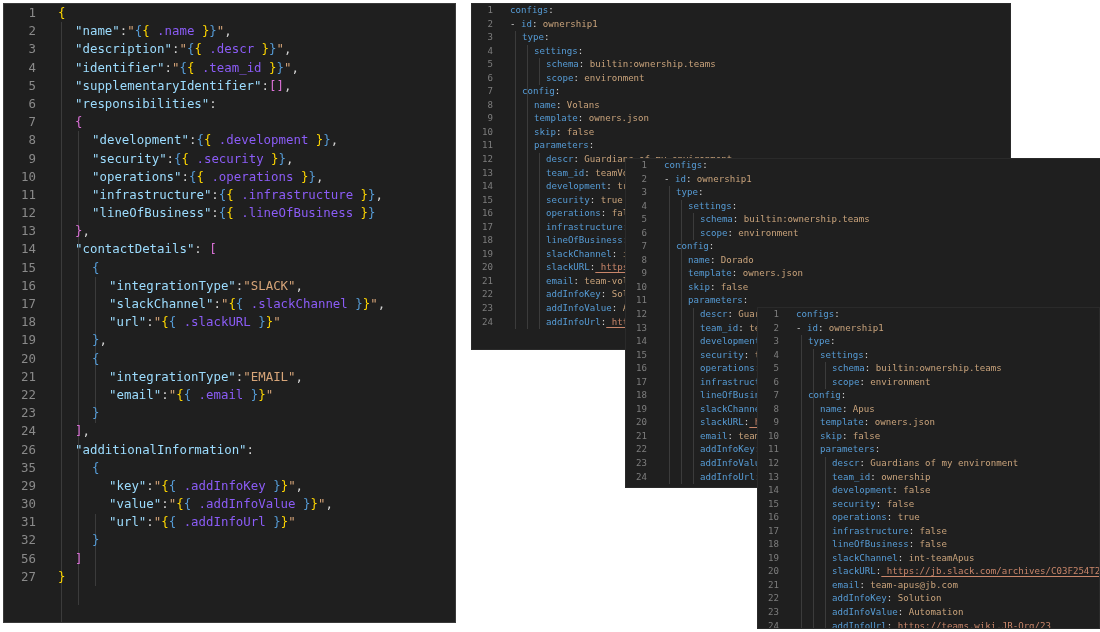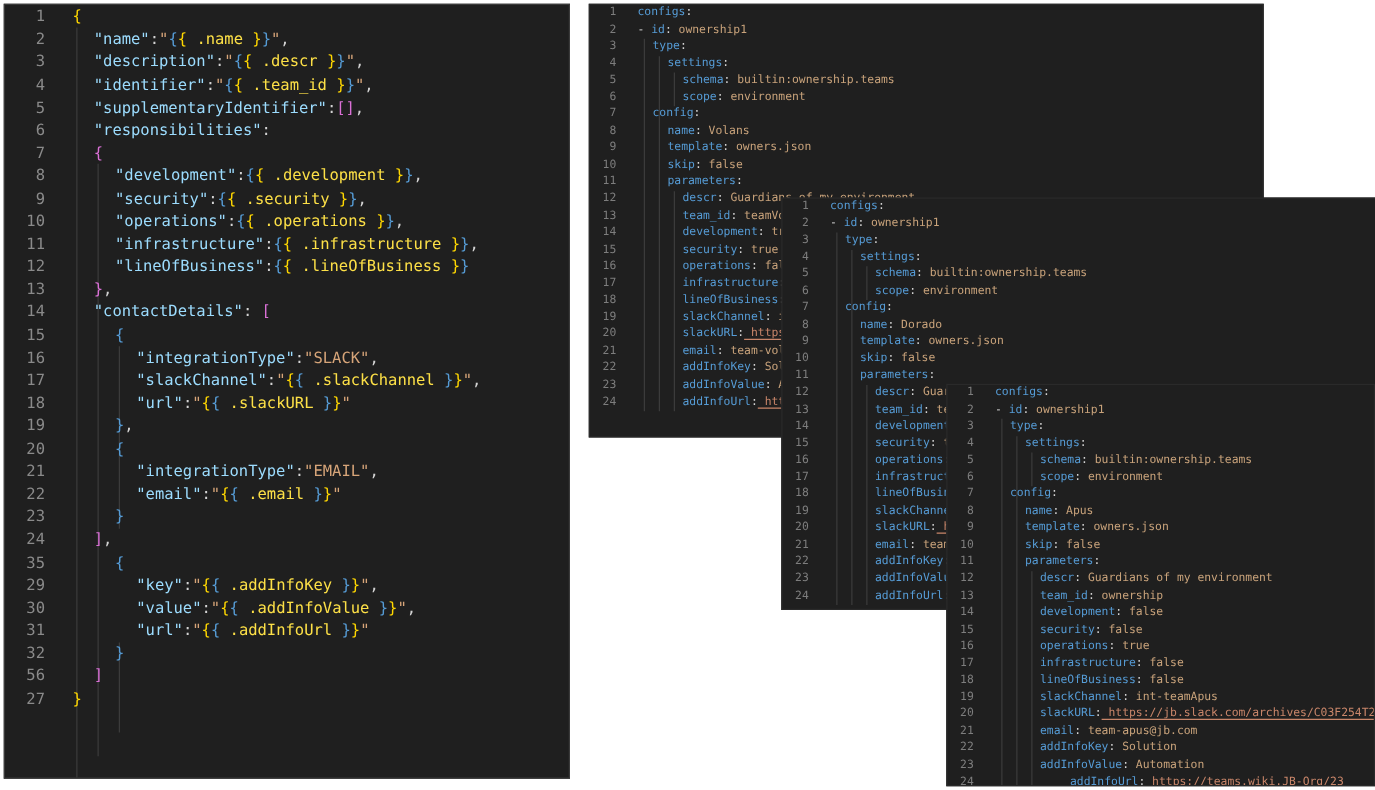--- a/index.html
+++ b/index.html
@@ -31,21 +31,21 @@
   }
   .yaml-panel .ltext{flex:1;color:#cfcfcf;position:relative;}
 
   
   .t-key      {color:#9cdcfe;}   
   .t-str      {color:#d7a579;}   
   .t-punct    {color:#d4d4d4;}   
   .t-br1      {color:#da70d6;}   
   .t-br2      {color:#ffd700;}   
   .t-br3      {color:#569cd6;}   
-  .t-tmpl     {color:#fde047;}   
+  .t-tmpl     {color:#8b5cf6;}   
   .t-ykey     {color:#569cd6;}   
   .t-yval     {color:#c9a37b;}   
   .t-ydash    {color:#d4d4d4;}
   .t-url      {color:#c9866a;text-decoration:underline;text-underline-offset:2px;}
 
   
   .guide{position:absolute;top:0;bottom:0;width:1px;background:#3b3b3b;}
   .json-panel .guides, .yaml-panel .guides{position:absolute;top:0;bottom:0;left:0;right:0;pointer-events:none;}
 </style>
 </head>
@@ -77,20 +77,21 @@
         <div class="line"><span class="lnum">15</span><span class="ltext" style="padding-left: 46px;"><span class="t-br3">{</span></span></div>
         <div class="line"><span class="lnum">16</span><span class="ltext" style="padding-left: 63px;"><span class="t-key">"integrationType"</span><span class="t-punct">:</span><span class="t-str">"SLACK"</span><span class="t-punct">,</span></span></div>
         <div class="line"><span class="lnum">17</span><span class="ltext" style="padding-left: 63px;"><span class="t-key">"slackChannel"</span><span class="t-punct">:</span><span class="t-str">"</span><span class="t-br2">{</span><span class="t-br3">{</span><span class="t-tmpl"> </span><span class="t-tmpl">.slackChannel</span><span class="t-tmpl"> </span><span class="t-br3">}</span><span class="t-br2">}</span><span class="t-str">"</span><span class="t-punct">,</span></span></div>
         <div class="line"><span class="lnum">18</span><span class="ltext" style="padding-left: 63px;"><span class="t-key">"url"</span><span class="t-punct">:</span><span class="t-str">"</span><span class="t-br2">{</span><span class="t-br3">{</span><span class="t-tmpl"> </span><span class="t-tmpl">.slackURL</span><span class="t-tmpl"> </span><span class="t-br3">}</span><span class="t-br2">}</span><span class="t-str">"</span></span></div>
         <div class="line"><span class="lnum">19</span><span class="ltext" style="padding-left: 46px;"><span class="t-br3">}</span><span class="t-punct">,</span></span></div>
         <div class="line"><span class="lnum">20</span><span class="ltext" style="padding-left: 46px;"><span class="t-br3">{</span></span></div>
         <div class="line"><span class="lnum">21</span><span class="ltext" style="padding-left: 63px;"><span class="t-key">"integrationType"</span><span class="t-punct">:</span><span class="t-str">"EMAIL"</span><span class="t-punct">,</span></span></div>
         <div class="line"><span class="lnum">22</span><span class="ltext" style="padding-left: 63px;"><span class="t-key">"email"</span><span class="t-punct">:</span><span class="t-str">"</span><span class="t-br2">{</span><span class="t-br3">{</span><span class="t-tmpl"> </span><span class="t-tmpl">.email</span><span class="t-tmpl"> </span><span class="t-br3">}</span><span class="t-br2">}</span><span class="t-str">"</span></span></div>
         <div class="line"><span class="lnum">23</span><span class="ltext" style="padding-left: 46px;"><span class="t-br3">}</span></span></div>
         <div class="line"><span class="lnum">24</span><span class="ltext" style="padding-left: 29px;"><span class="t-br1">]</span><span class="t-punct">,</span></span></div>
+        <div class="line"><span class="lnum">26</span><span class="ltext" style="padding-left: 29px;"><span class="t-key">"additionalInformation"</span><span class="t-punct">:</span></span></div>
         <div class="line"><span class="lnum">35</span><span class="ltext" style="padding-left: 46px;"><span class="t-br3">{</span></span></div>
         <div class="line"><span class="lnum">29</span><span class="ltext" style="padding-left: 63px;"><span class="t-key">"key"</span><span class="t-punct">:</span><span class="t-str">"</span><span class="t-br2">{</span><span class="t-br3">{</span><span class="t-tmpl"> </span><span class="t-tmpl">.addInfoKey</span><span class="t-tmpl"> </span><span class="t-br3">}</span><span class="t-br2">}</span><span class="t-str">"</span><span class="t-punct">,</span></span></div>
         <div class="line"><span class="lnum">30</span><span class="ltext" style="padding-left: 63px;"><span class="t-key">"value"</span><span class="t-punct">:</span><span class="t-str">"</span><span class="t-br2">{</span><span class="t-br3">{</span><span class="t-tmpl"> </span><span class="t-tmpl">.addInfoValue</span><span class="t-tmpl"> </span><span class="t-br3">}</span><span class="t-br2">}</span><span class="t-str">"</span><span class="t-punct">,</span></span></div>
         <div class="line"><span class="lnum">31</span><span class="ltext" style="padding-left: 63px;"><span class="t-key">"url"</span><span class="t-punct">:</span><span class="t-str">"</span><span class="t-br2">{</span><span class="t-br3">{</span><span class="t-tmpl"> </span><span class="t-tmpl">.addInfoUrl</span><span class="t-tmpl"> </span><span class="t-br3">}</span><span class="t-br2">}</span><span class="t-str">"</span></span></div>
         <div class="line"><span class="lnum">32</span><span class="ltext" style="padding-left: 46px;"><span class="t-br3">}</span></span></div>
         <div class="line"><span class="lnum">56</span><span class="ltext" style="padding-left: 29px;"><span class="t-br1">]</span></span></div>
         <div class="line"><span class="lnum">27</span><span class="ltext" style="padding-left: 12px;"><span class="t-br2">}</span></span></div>
       </div>
   </div>
 </div>
@@ -194,16 +195,16 @@
         <div class="line"><span class="lnum">14</span><span class="ltext" style="padding-left: 46px;"><span class="t-ykey">development</span><span class="t-punct">:</span><span class="t-yval"> false</span></span></div>
         <div class="line"><span class="lnum">15</span><span class="ltext" style="padding-left: 46px;"><span class="t-ykey">security</span><span class="t-punct">:</span><span class="t-yval"> false</span></span></div>
         <div class="line"><span class="lnum">16</span><span class="ltext" style="padding-left: 46px;"><span class="t-ykey">operations</span><span class="t-punct">:</span><span class="t-yval"> true</span></span></div>
         <div class="line"><span class="lnum">17</span><span class="ltext" style="padding-left: 46px;"><span class="t-ykey">infrastructure</span><span class="t-punct">:</span><span class="t-yval"> false</span></span></div>
         <div class="line"><span class="lnum">18</span><span class="ltext" style="padding-left: 46px;"><span class="t-ykey">lineOfBusiness</span><span class="t-punct">:</span><span class="t-yval"> false</span></span></div>
         <div class="line"><span class="lnum">19</span><span class="ltext" style="padding-left: 46px;"><span class="t-ykey">slackChannel</span><span class="t-punct">:</span><span class="t-yval"> int-teamApus</span></span></div>
         <div class="line"><span class="lnum">20</span><span class="ltext" style="padding-left: 46px;"><span class="t-ykey">slackURL</span><span class="t-punct">:</span><span class="t-url"> https://jb.slack.com/archives/C03F254T23K</span></span></div>
         <div class="line"><span class="lnum">21</span><span class="ltext" style="padding-left: 46px;"><span class="t-ykey">email</span><span class="t-punct">:</span><span class="t-yval"> team-apus@jb.com</span></span></div>
         <div class="line"><span class="lnum">22</span><span class="ltext" style="padding-left: 46px;"><span class="t-ykey">addInfoKey</span><span class="t-punct">:</span><span class="t-yval"> Solution</span></span></div>
         <div class="line"><span class="lnum">23</span><span class="ltext" style="padding-left: 46px;"><span class="t-ykey">addInfoValue</span><span class="t-punct">:</span><span class="t-yval"> Automation</span></span></div>
-        <div class="line"><span class="lnum">24</span><span class="ltext" style="padding-left: 46px; text-align: center;"><span class="t-ykey">addInfoUrl</span><span class="t-punct">:</span><span class="t-url"> https://teams.wiki.JB-Org/23</span></span></div>
+        <div class="line"><span class="lnum">24</span><span class="ltext" style="padding-left: 46px;"><span class="t-ykey">addInfoUrl</span><span class="t-punct">:</span><span class="t-url"> https://teams.wiki.JB-Org/23</span></span></div>
       </div>
   </div>
 </div>
 
 </body></html>

